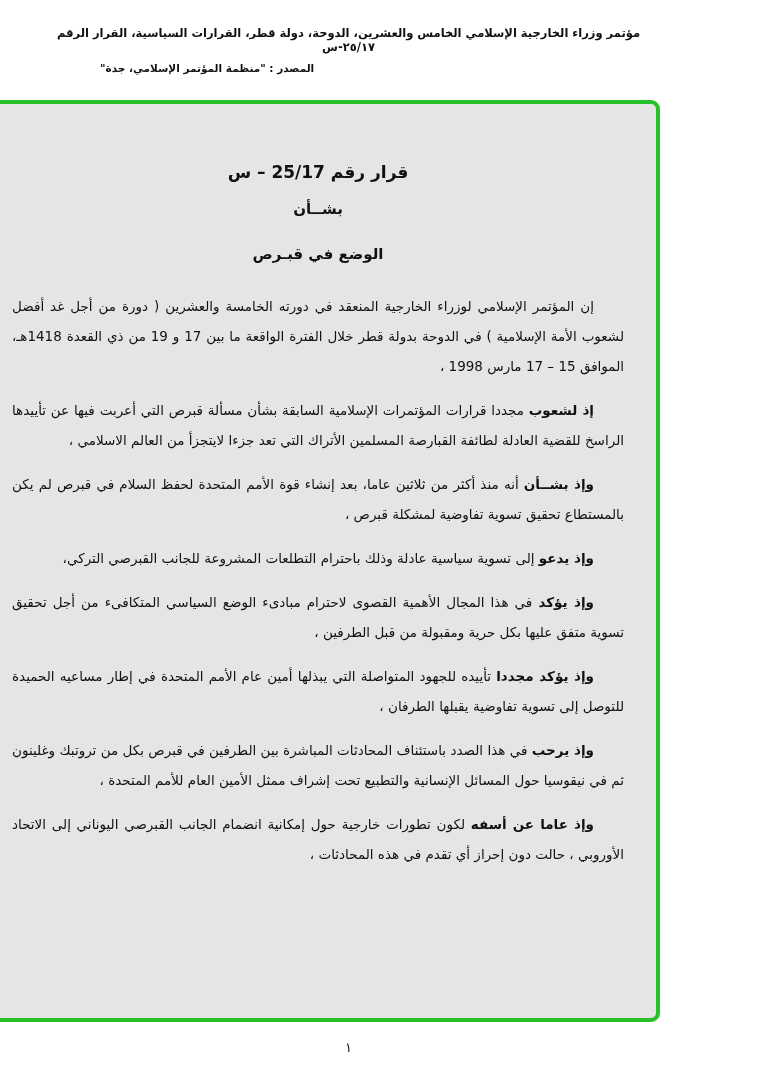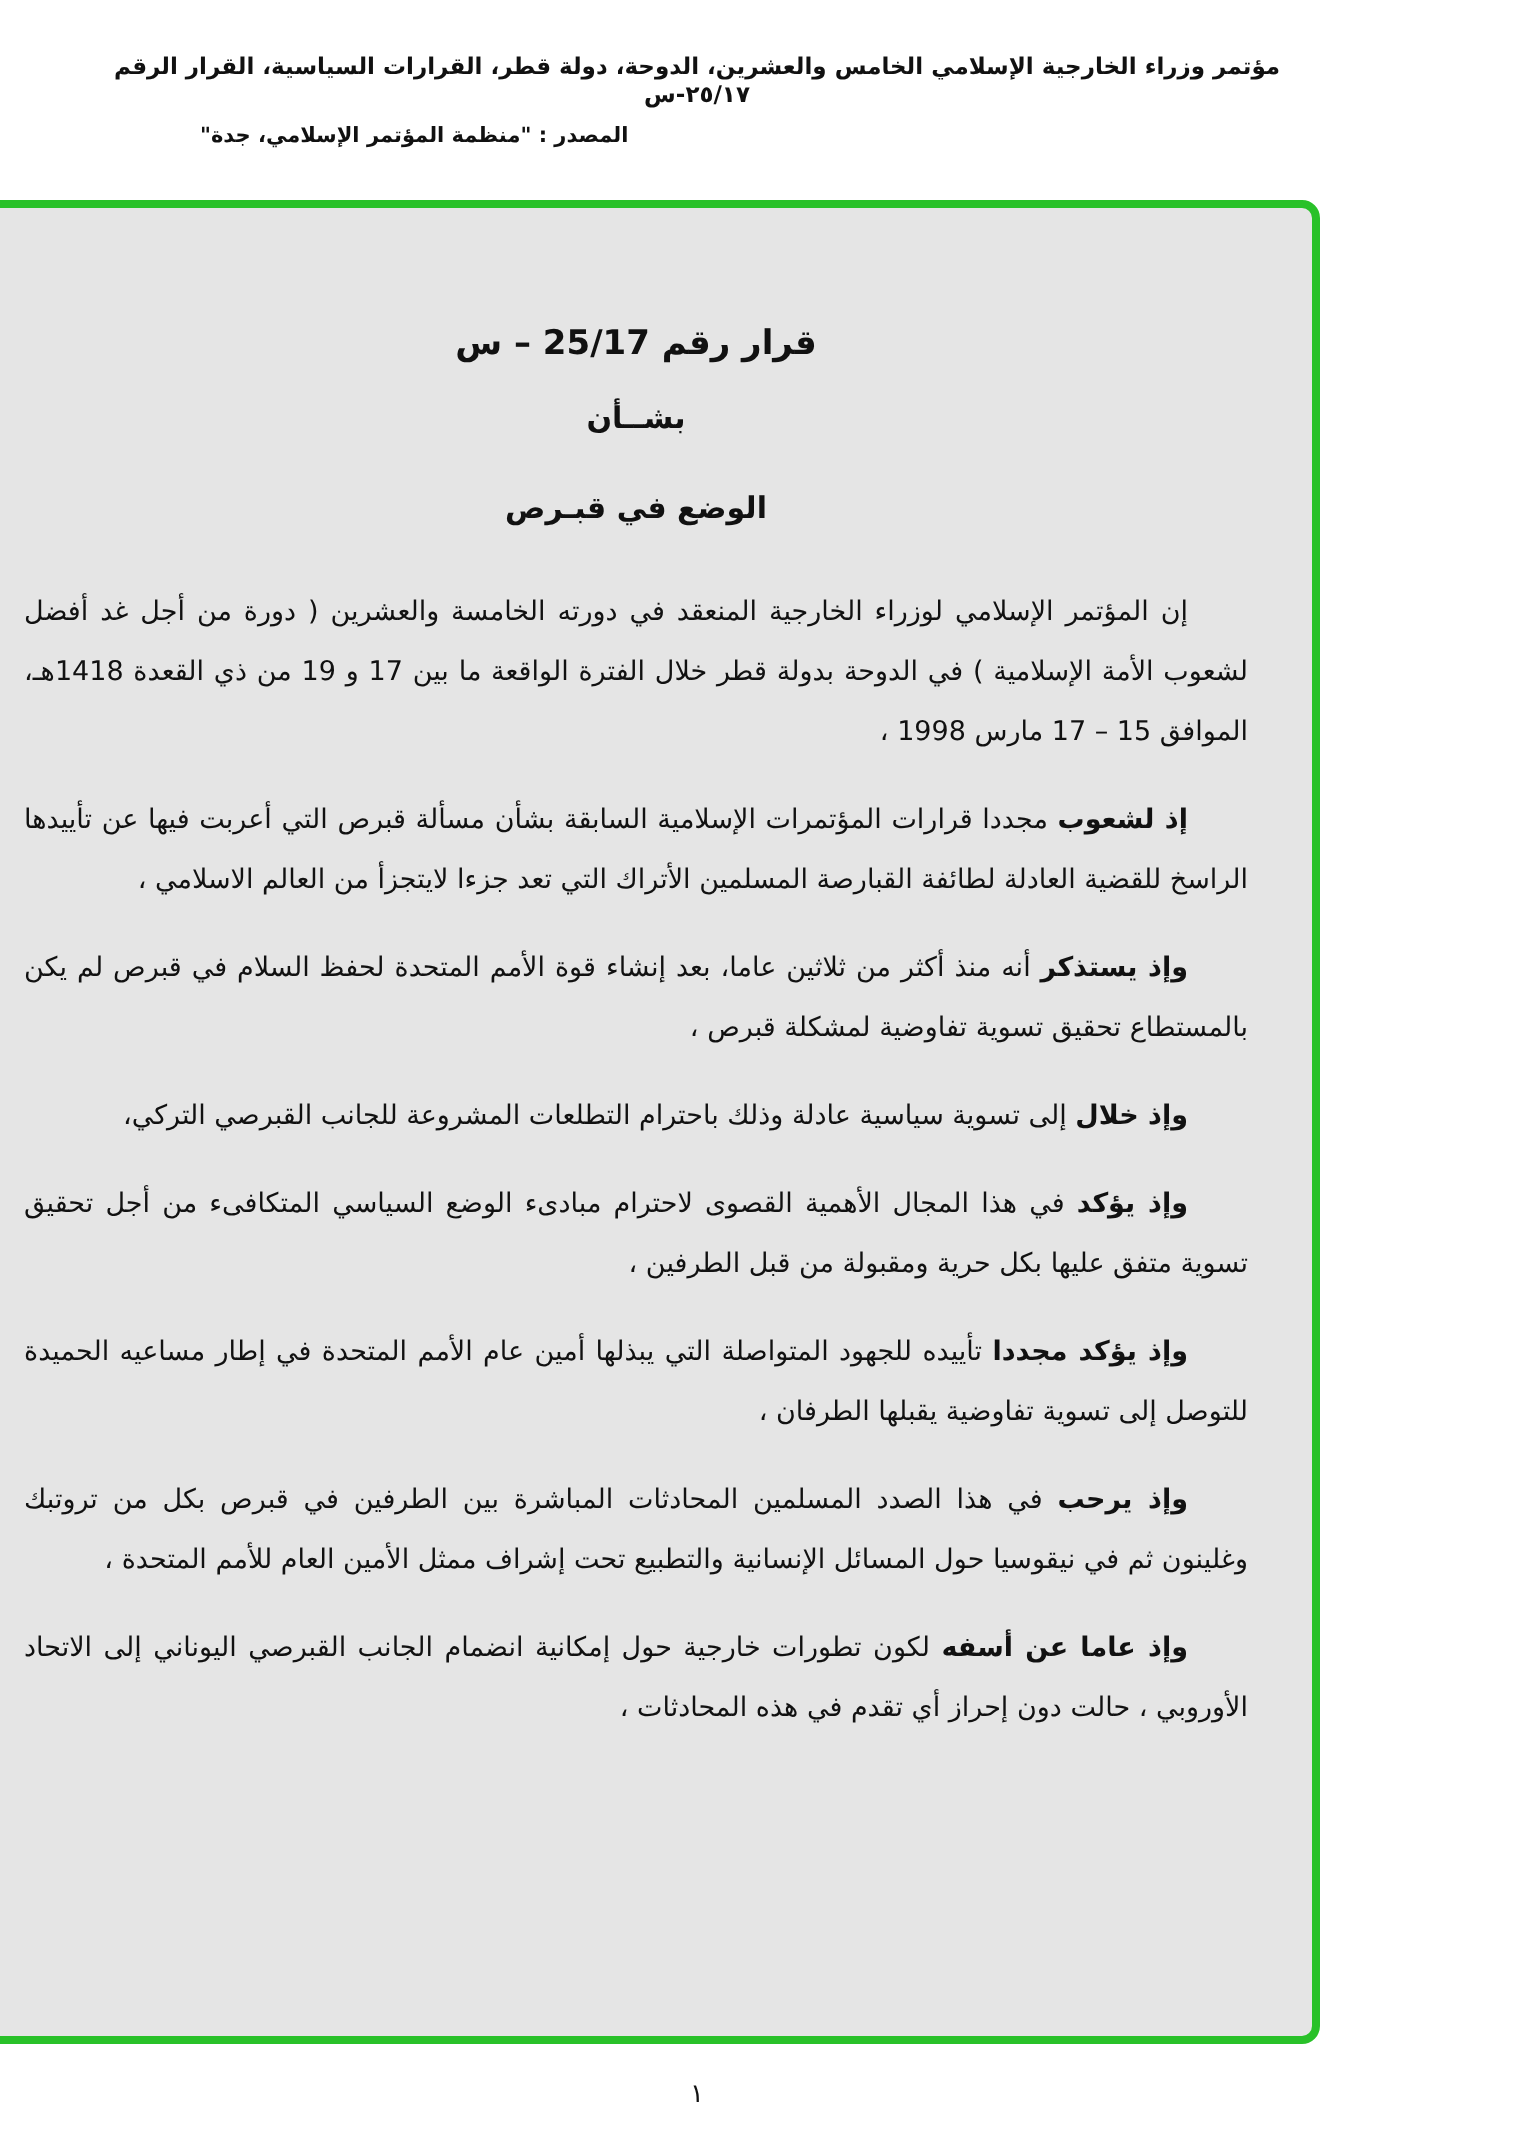--- a/index.html
+++ b/index.html
@@ -95,29 +95,29 @@
       <div class="title-line1">قرار رقم 25/17 – س</div>
       <div class="title-line2">بشــأن</div>
       <div class="title-line3">الوضع في قبـرص</div>
     </div>
 
     <div class="doc-body">
       <p class="para"><strong class="lead"></strong><span>إن المؤتمر الإسلامي لوزراء الخارجية المنعقد في دورته الخامسة والعشرين ( دورة من أجل غد أفضل لشعوب الأمة الإسلامية ) في الدوحة بدولة قطر خلال الفترة الواقعة ما بين 17 و 19 من ذي القعدة 1418هـ، الموافق 15 – 17 مارس 1998 ،</span></p>
 
       <p class="para"><strong class="lead">إذ لشعوب</strong><span> مجددا قرارات المؤتمرات الإسلامية السابقة بشأن مسألة قبرص التي أعربت فيها عن تأييدها الراسخ للقضية العادلة لطائفة القبارصة المسلمين الأتراك التي تعد جزءا لايتجزأ من العالم الاسلامي ،</span></p>
 
-      <p class="para"><strong class="lead">وإذ يستذكر</strong><span> أنه منذ أكثر من ثلاثين عاما، بعد إنشاء قوة الأمم المتحدة لحفظ السلام في قبرص لم يكن بالمستطاع تحقيق تسوية تفاوضية لمشكلة قبرص ،</span></p>
+      <p class="para"><strong class="lead">وإذ بشــأن</strong><span> أنه منذ أكثر من ثلاثين عاما، بعد إنشاء قوة الأمم المتحدة لحفظ السلام في قبرص لم يكن بالمستطاع تحقيق تسوية تفاوضية لمشكلة قبرص ،</span></p>
 
-      <p class="para"><strong class="lead">وإذ خلال</strong><span> إلى تسوية سياسية عادلة وذلك باحترام التطلعات المشروعة للجانب القبرصي التركي،</span></p>
+      <p class="para"><strong class="lead">وإذ يدعو</strong><span> إلى تسوية سياسية عادلة وذلك باحترام التطلعات المشروعة للجانب القبرصي التركي،</span></p>
 
       <p class="para"><strong class="lead">وإذ يؤكد</strong><span> في هذا المجال الأهمية القصوى لاحترام مبادىء الوضع السياسي المتكافىء من أجل تحقيق تسوية متفق عليها بكل حرية ومقبولة من قبل الطرفين ،</span></p>
 
       <p class="para"><strong class="lead">وإذ يؤكد مجددا</strong><span> تأييده للجهود المتواصلة التي يبذلها أمين عام الأمم المتحدة في إطار مساعيه الحميدة للتوصل إلى تسوية تفاوضية يقبلها الطرفان ،</span></p>
 
-      <p class="para"><strong class="lead">وإذ يرحب</strong><span> في هذا الصدد المسلمين المحادثات المباشرة بين الطرفين في قبرص بكل من تروتبك وغلينون ثم في نيقوسيا حول المسائل الإنسانية والتطبيع تحت إشراف ممثل الأمين العام للأمم المتحدة ،</span></p>
+      <p class="para"><strong class="lead">وإذ يرحب</strong><span> في هذا الصدد باستئناف المحادثات المباشرة بين الطرفين في قبرص بكل من تروتبك وغلينون ثم في نيقوسيا حول المسائل الإنسانية والتطبيع تحت إشراف ممثل الأمين العام للأمم المتحدة ،</span></p>
 
       <p class="para"><strong class="lead">وإذ عاما عن أسفه</strong><span> لكون تطورات خارجية حول إمكانية انضمام الجانب القبرصي اليوناني إلى الاتحاد الأوروبي ، حالت دون إحراز أي تقدم في هذه المحادثات ،</span></p>
     </div>
 
   </div>
 
   <div class="footer">١</div>
 
 </div>
 

